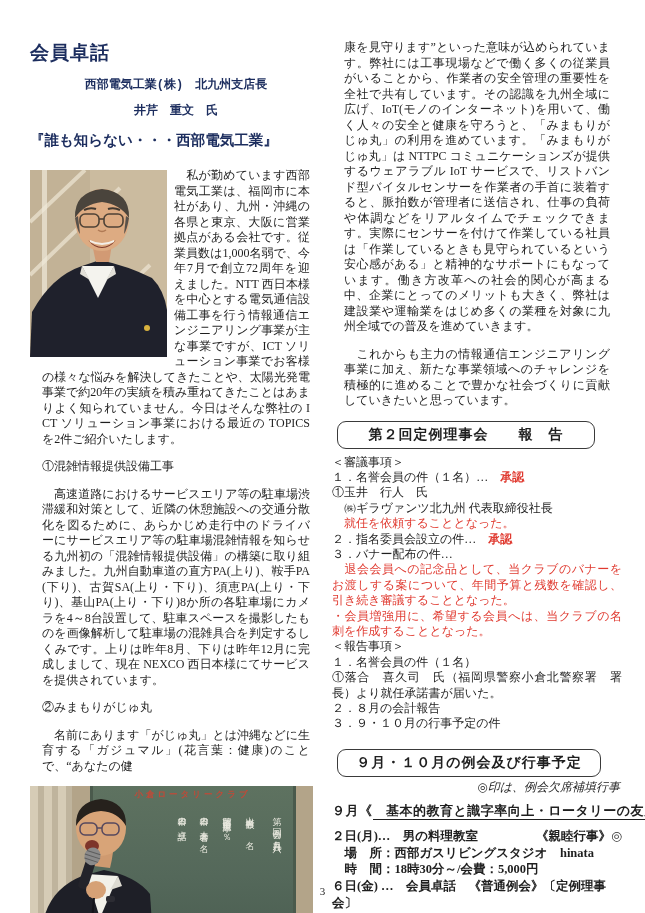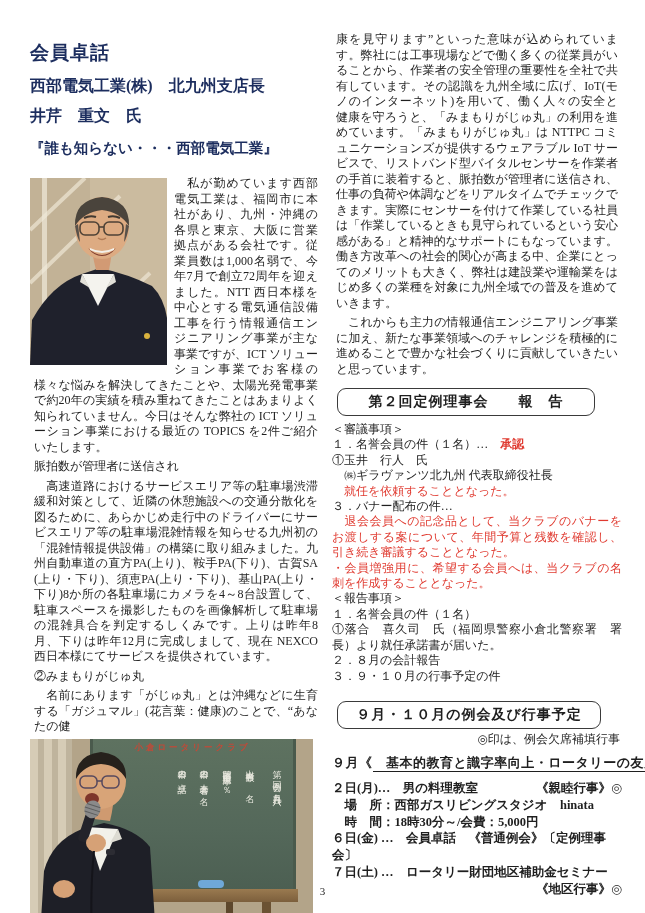--- a/index.html
+++ b/index.html
@@ -10,30 +10,30 @@
     color:#1f1f1f;
   }
   .col-left{position:absolute;left:30px;top:40px;width:292px;}
   .col-right{position:absolute;left:332px;top:28px;width:290px;}
 
   .section-title{
     font-family:"Liberation Sans","DejaVu Sans",sans-serif;
     font-size:19px;font-weight:bold;color:#1c2d5e;margin:0 0 10px 0;letter-spacing:1px;
   }
   .sub{
-    font-family:Liberation Serif, serif;
-    font-size:16px;font-weight:bold;color:#1c2d5e;margin:0 0 9px 0;
+    font-family:Liberation Mono, monospace;
+    font-size:12px;font-weight:bold;color:#1c2d5e;margin:0 0 9px 0;text-align:center;
   }
   .talk-title{
     font-family:"Liberation Sans","DejaVu Sans",sans-serif;
     font-size:14.5px;font-weight:bold;color:#1c2d5e;margin:12px 0 5px 0;
   }
   .body-block{margin-top:18px;}
   p.body{
-    margin:4px;font-size:12px;line-height:15.5px;text-align:justify;
+    margin:12px;font-size:12px;line-height:15.5px;text-align:justify;
     white-space:pre-wrap;word-break:break-all;
   }
   .photo1{
     float:left;width:137px;height:187px;margin:2px 7px 3px 0;
     background:#cbbb9f;position:relative;overflow:hidden;
   }
   .photo2{
     clear:both;width:283px;height:198px;margin-top:2px;position:relative;
     background:#b3a489;overflow:hidden;
   }
@@ -61,21 +61,21 @@
   .box-head{
     border:1.5px solid #3a3a3a;border-radius:9px;text-align:center;
     font-size:14px;font-weight:bold;padding:4px 0;letter-spacing:1px;
     white-space:pre;
   }
   .box1{width:256px;margin:11px 0 6px 5px;}
   .box2{width:262px;margin:17px 0 2px 5px;}
   .agenda-line{font-size:12px;line-height:15.4px;white-space:pre-wrap;word-break:break-all;text-align:justify;}
   .red{color:#e03a30;}
   .red-b{color:#e03a30;font-weight:bold;}
-  .note{font-size:12px;text-align:right;margin:2px 2px 6px 0;}
+  .note{font-size:12px;text-align:right;margin:2px 2px 6px 0;font-style:italic;}
   .sept-head{
     font-size:13px;font-weight:bold;margin:4px 0 8px 0;letter-spacing:.5px;white-space:nowrap;
   }
   .sept-head span{border-bottom:1.5px solid #1f1f1f;padding-bottom:1px;}
   .sched-line{display:flex;justify-content:space-between;font-size:12.5px;line-height:16.8px;white-space:pre-wrap;}
   .sched-line .l{font-weight:bold;}
   .sched-line .r{font-weight:bold;}
   .page-num{position:absolute;left:0;right:0;bottom:16px;text-align:center;font-size:11px;color:#1f1f1f;}
 </style>
 </head>
@@ -114,21 +114,21 @@
           <line x1="69" y1="49" x2="74" y2="49" stroke="#4e4236" stroke-width="1.6"></line>
           <path d="M54,40 Q60,37 66,39" stroke="#403830" stroke-width="2" fill="none"></path>
           <path d="M78,39 Q84,37 90,40" stroke="#403830" stroke-width="2" fill="none"></path>
 
           <path d="M58,70 Q72,84 86,70 Q80,78 72,78 Q64,78 58,70 Z" fill="#7e3a2c"></path>
           <path d="M60,70 Q72,76 84,70 L84,72 Q72,78 60,72 Z" fill="#f3efe8"></path>
           <path d="M68,60 Q72,63 76,60" stroke="#b07a55" stroke-width="1.5" fill="none"></path>
         </svg>
       </div>
       <p class="body">　私が勤めています西部電気工業は、福岡市に本社があり、九州・沖縄の各県と東京、大阪に営業拠点がある会社です。従業員数は1,000名弱で、今年7月で創立72周年を迎えました。NTT 西日本様を中心とする電気通信設備工事を行う情報通信エンジニアリング事業が主な事業ですが、ICT ソリューション事業でお客様の様々な悩みを解決してきたことや、太陽光発電事業で約20年の実績を積み重ねてきたことはあまりよく知られていません。今日はそんな弊社の ICT ソリューション事業における最近の TOPICS を2件ご紹介いたします。</p>
-      <p class="body">脈拍数が管理者に送信され</p>
+      <p class="body">①混雑情報提供設備工事</p>
       <p class="body">　高速道路におけるサービスエリア等の駐車場渋滞緩和対策として、近隣の休憩施設への交通分散化を図るために、あらかじめ走行中のドライバーにサービスエリア等の駐車場混雑情報を知らせる九州初の「混雑情報提供設備」の構築に取り組みました。九州自動車道の直方PA(上り)、鞍手PA(下り)、古賀SA(上り・下り)、須恵PA(上り・下り)、基山PA(上り・下り)8か所の各駐車場にカメラを4～8台設置して、駐車スペースを撮影したものを画像解析して駐車場の混雑具合を判定するしくみです。上りは昨年8月、下りは昨年12月に完成しまして、現在 NEXCO 西日本様にてサービスを提供されています。</p>
       <p class="body">②みまもりがじゅ丸</p>
       <p class="body">　名前にあります「がじゅ丸」とは沖縄などに生育する「ガジュマル」(花言葉：健康)のことで、“あなたの健</p>
     </div>
 
     <div class="photo2">
       <div class="curtain"></div>
       <div class="board"></div>
       <div class="board-frame"></div>
       <div class="easel-leg"></div>
@@ -176,20 +176,21 @@
     <p class="body">　これからも主力の情報通信エンジニアリング事業に加え、新たな事業領域へのチャレンジを積極的に進めることで豊かな社会づくりに貢献していきたいと思っています。</p>
 
     <div class="box-head box1">第２回定例理事会　　報　告</div>
 
     <div id="agenda">
         <div class="agenda-line"><span>＜審議事項＞</span></div>
         <div class="agenda-line"><span>１．名誉会員の件（１名）…　</span><span class="red-b">承認</span></div>
         <div class="agenda-line"><span>①玉井　行人　氏</span></div>
         <div class="agenda-line"><span>　㈱ギラヴァンツ北九州 代表取締役社長</span></div>
         <div class="agenda-line"><span class="red">　就任を依頼することとなった。</span></div>
+        <div class="agenda-line"><span>２．指名委員会設立の件…　</span><span class="red-b">承認</span></div>
         <div class="agenda-line"><span>３．バナー配布の件…</span></div>
         <div class="agenda-line"><span class="red">　退会会員への記念品として、当クラブのバナーをお渡しする案について、年間予算と残数を確認し、引き続き審議することとなった。</span></div>
         <div class="agenda-line"><span class="red">・会員増強用に、希望する会員へは、当クラブの名刺を作成することとなった。</span></div>
         <div class="agenda-line"><span>＜報告事項＞</span></div>
         <div class="agenda-line"><span>１．名誉会員の件（１名）</span></div>
         <div class="agenda-line"><span>①落合　喜久司　氏（福岡県警察小倉北警察署　署長）より就任承諾書が届いた。</span></div>
         <div class="agenda-line"><span>２．８月の会計報告</span></div>
         <div class="agenda-line"><span>３．９・１０月の行事予定の件</span></div>
       </div>
 

